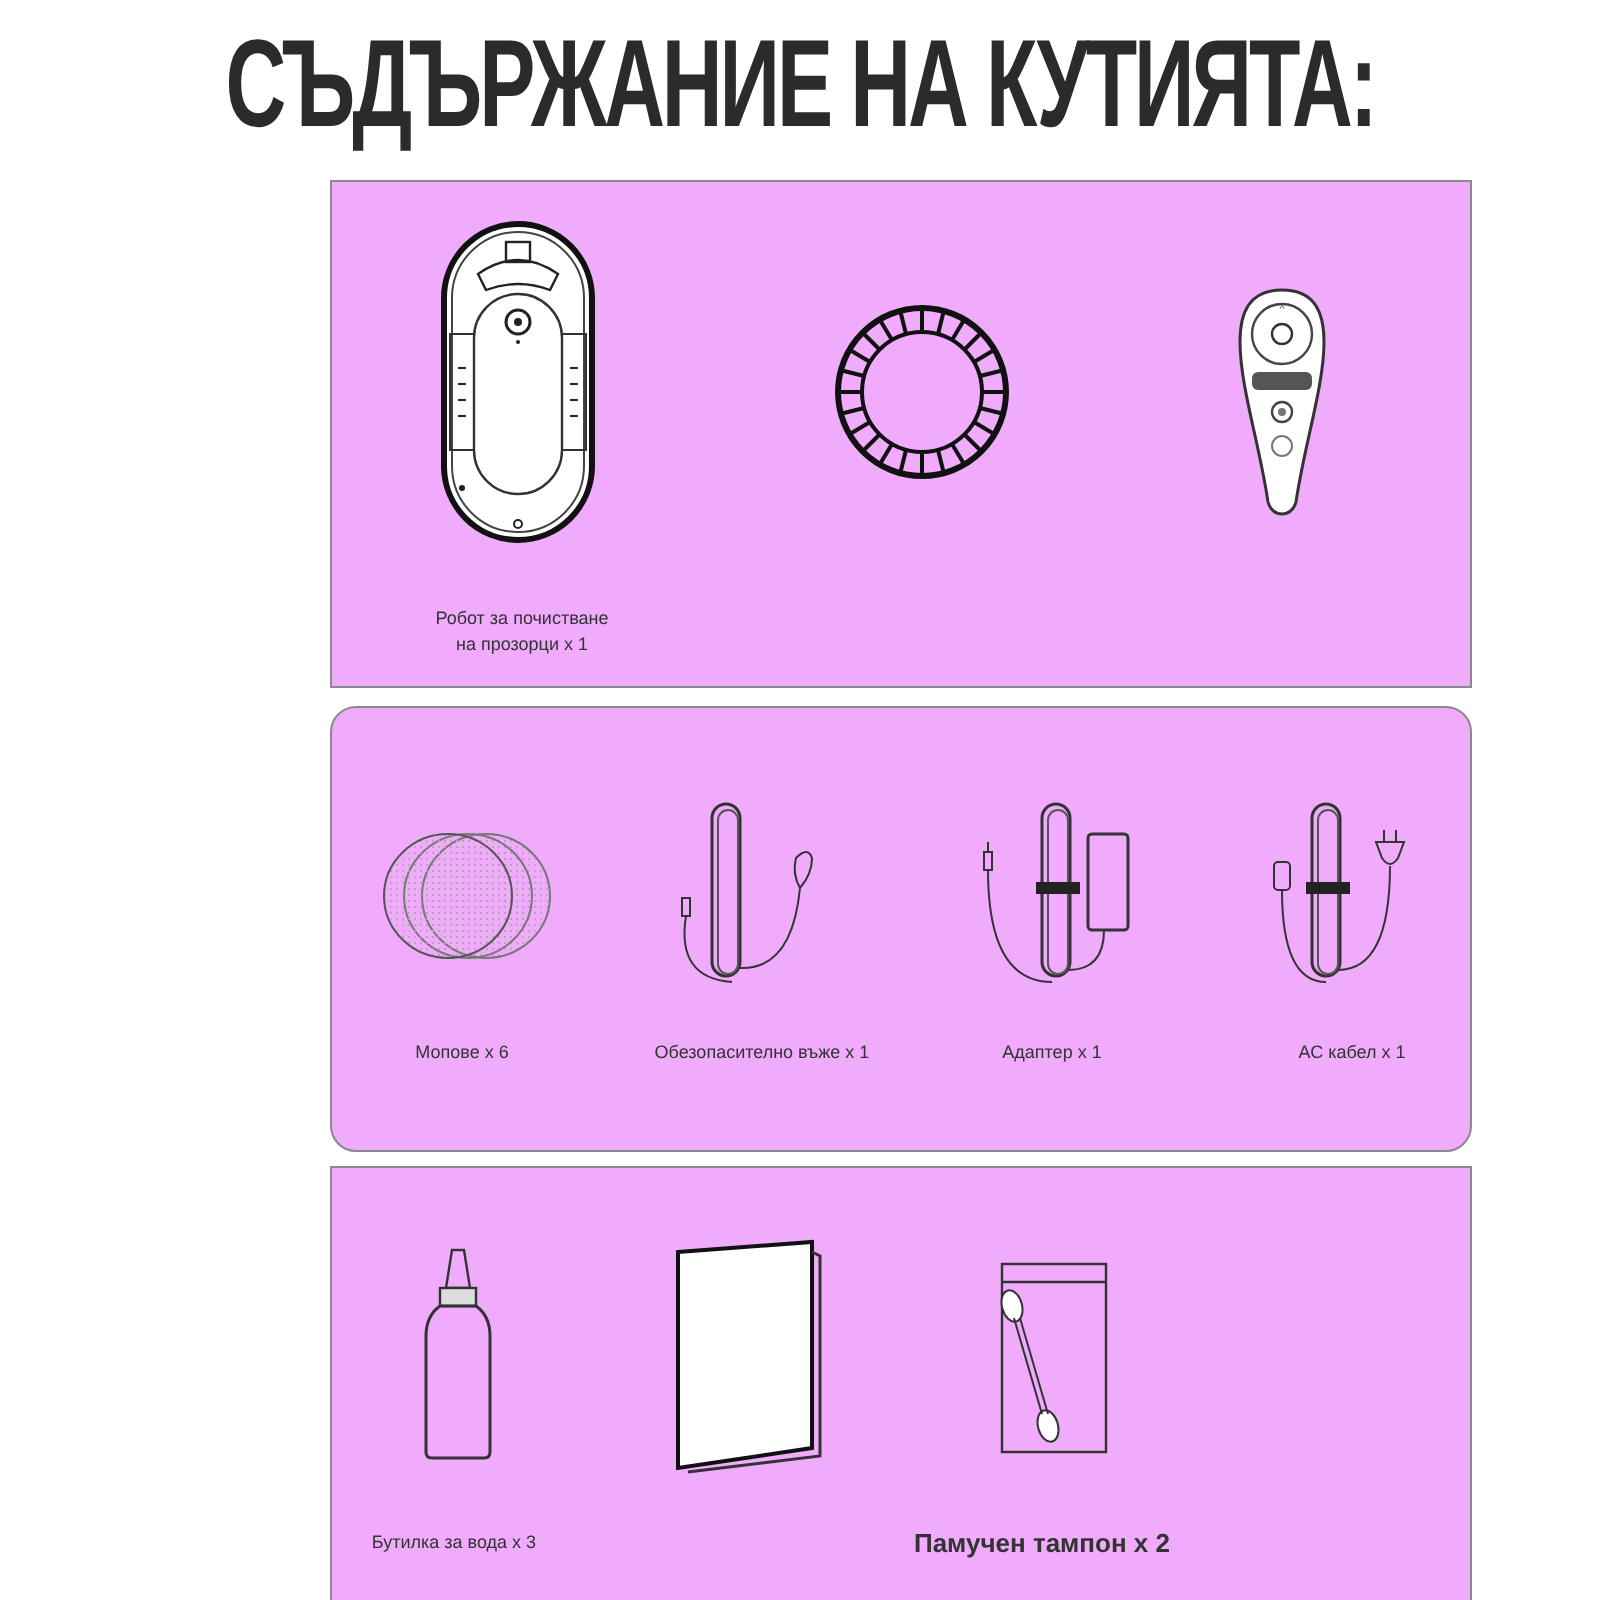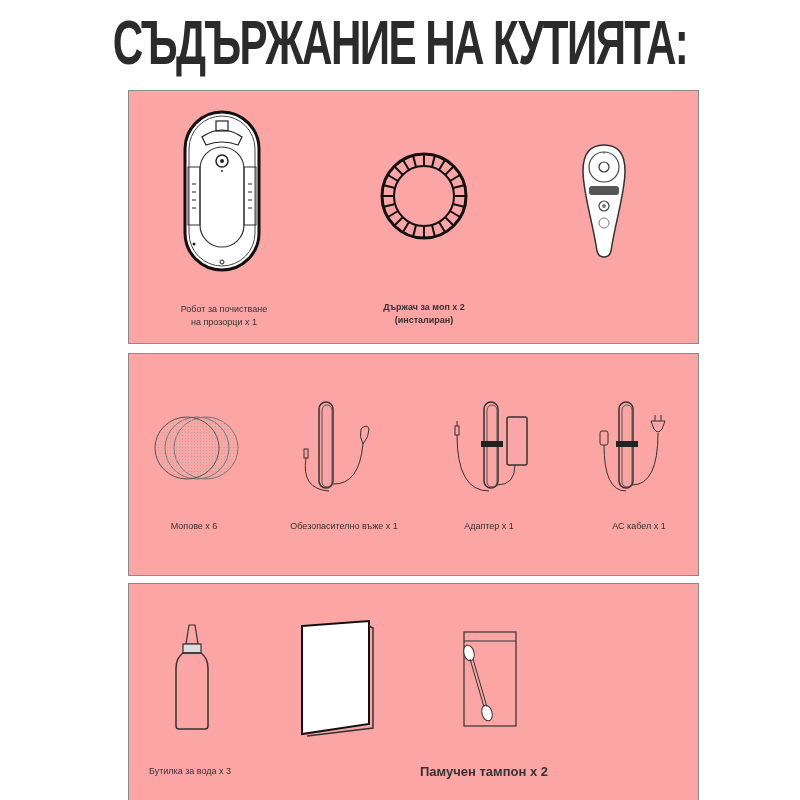--- a/index.html
+++ b/index.html
@@ -1,20 +1,20 @@
 <!DOCTYPE html>
 <html><head>
 <meta charset="utf-8">
 <style>
   html,body{margin:0;padding:0;background:#ffffff;}
   body{width:800px;height:800px;position:relative;overflow:hidden;font-family:"Liberation Sans",sans-serif;color:#2a2a2a;}
   .title{position:absolute;left:0;top:8px;width:800px;text-align:center;font-family:"Liberation Sans",sans-serif;font-weight:bold;font-size:54px;letter-spacing:-2px;color:#2b2b2b;transform:scaleX(0.78) scaleY(1.15);transform-origin:center top;line-height:60px;}
-  .panel{position:absolute;border:1.5px solid #8a8a8a;box-sizing:border-box;background:#fca5a5;}
+  .panel{position:absolute;border:1.5px solid #8a8a8a;box-sizing:border-box;background:#f0abfc;margin-left:37px;}
   .p1{left:128px;top:90px;width:571px;height:254px;}
-  .p2{left:128px;top:353px;width:571px;height:223px;}
+  .p2{left:128px;top:353px;width:571px;height:223px;border-radius:13px;}
   .p3{left:128px;top:583px;width:571px;height:230px;border-bottom:none;}
   .label{position:absolute;font-size:9px;line-height:13px;color:#333;white-space:nowrap;text-align:center;}
   .label.bold{font-weight:bold;}
   .label.big{font-size:13px;font-weight:bold;}
   svg{position:absolute;overflow:visible;}
 </style>
 </head>
 <body>
 
 <div class="title">СЪДЪРЖАНИЕ НА КУТИЯТА:</div>
@@ -71,24 +71,20 @@
         <line x1="9" y1="66" x2="19" y2="60"></line>
         <line x1="4" y1="56" x2="16" y2="53"></line>
         <line x1="3" y1="45" x2="15" y2="45"></line>
         <line x1="4" y1="34" x2="16" y2="37"></line>
         <line x1="9" y1="24" x2="19" y2="30"></line>
         <line x1="15" y1="15" x2="24" y2="24"></line>
         <line x1="24" y1="9" x2="30" y2="19"></line>
         <line x1="34" y1="4" x2="37" y2="16"></line>
     </g>
   </svg>
-  <div class="label bold" style="left:220px;top:210px;width:150px;">
-    <div>Държач за моп x 2</div>
-    <div>(инсталиран)</div>
-  </div>
 
   <svg style="left:452px;top:52px;" width="46" height="120" viewBox="0 0 46 120">
     <path d="M23 2 C40 2 44 14 44 28 C44 50 34 80 30 108 C28 116 18 116 16 108 C12 80 2 50 2 28 C2 14 6 2 23 2 Z" fill="#fff" stroke="#333" stroke-width="1.5"></path>
     <circle cx="23" cy="24" r="15" fill="none" stroke="#444" stroke-width="1.2"></circle>
     <circle cx="23" cy="24" r="5" fill="none" stroke="#333" stroke-width="1.2"></circle>
     <text x="23" y="13" font-size="5" text-anchor="middle" fill="#444">^</text>
     <rect x="8" y="43" width="30" height="9" rx="3" fill="#555"></rect>
     <circle cx="23" cy="63" r="5" fill="none" stroke="#444" stroke-width="1.2"></circle>
     <circle cx="23" cy="63" r="2" fill="#777"></circle>
     <circle cx="23" cy="80" r="5" fill="none" stroke="#777" stroke-width="1"></circle>

